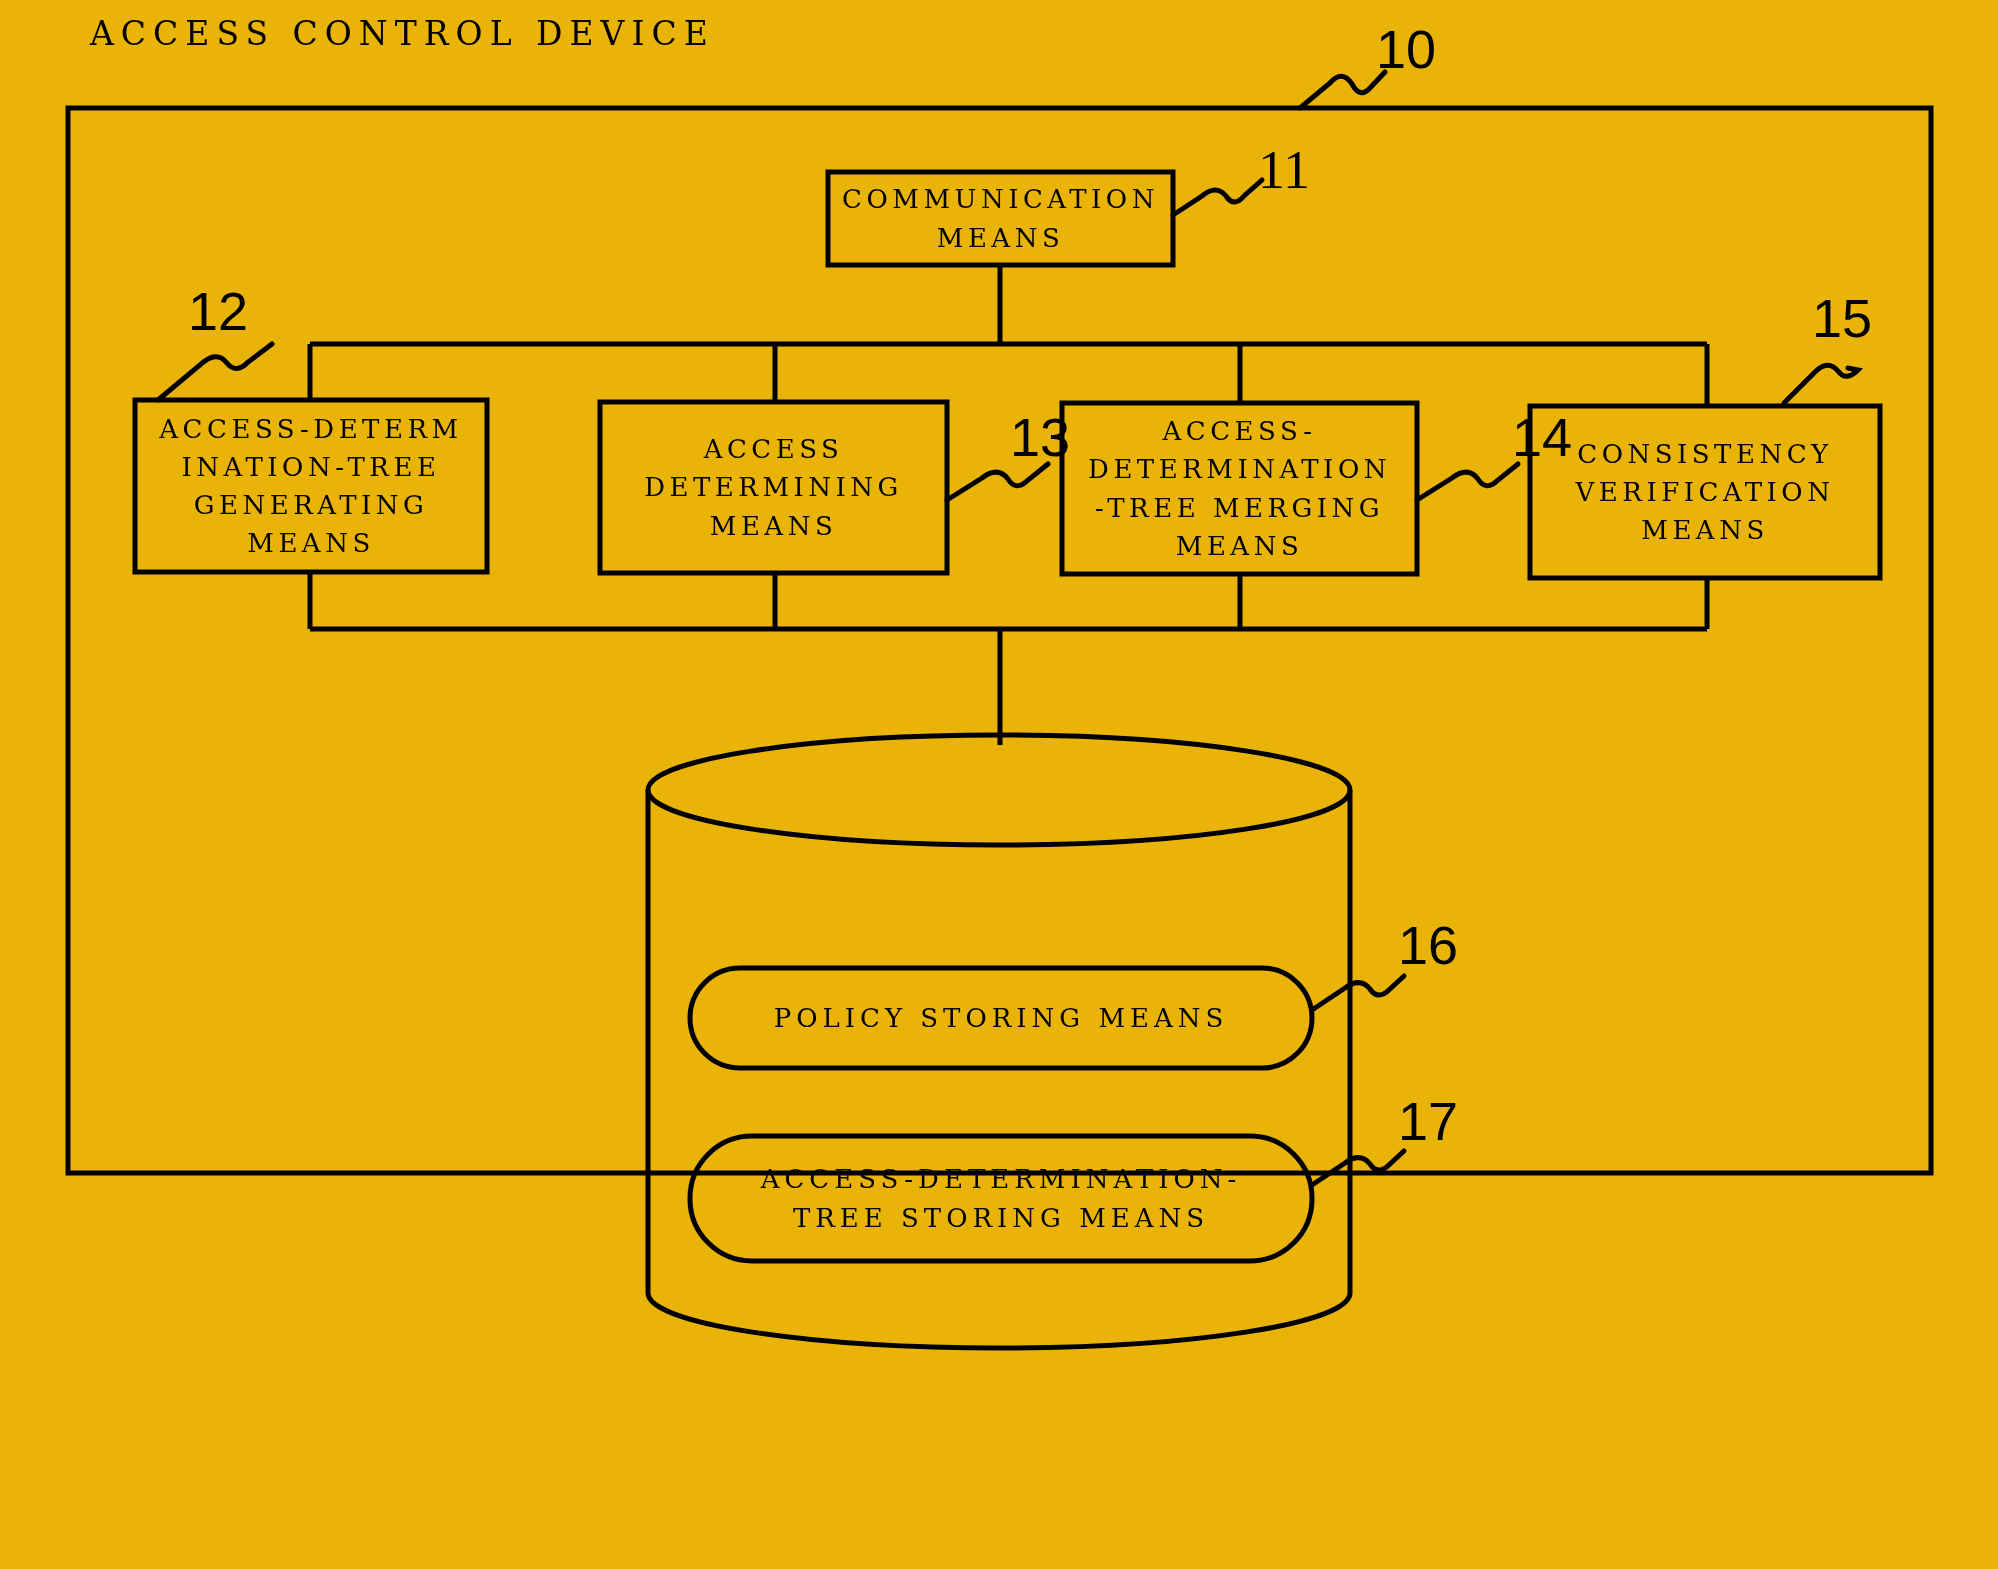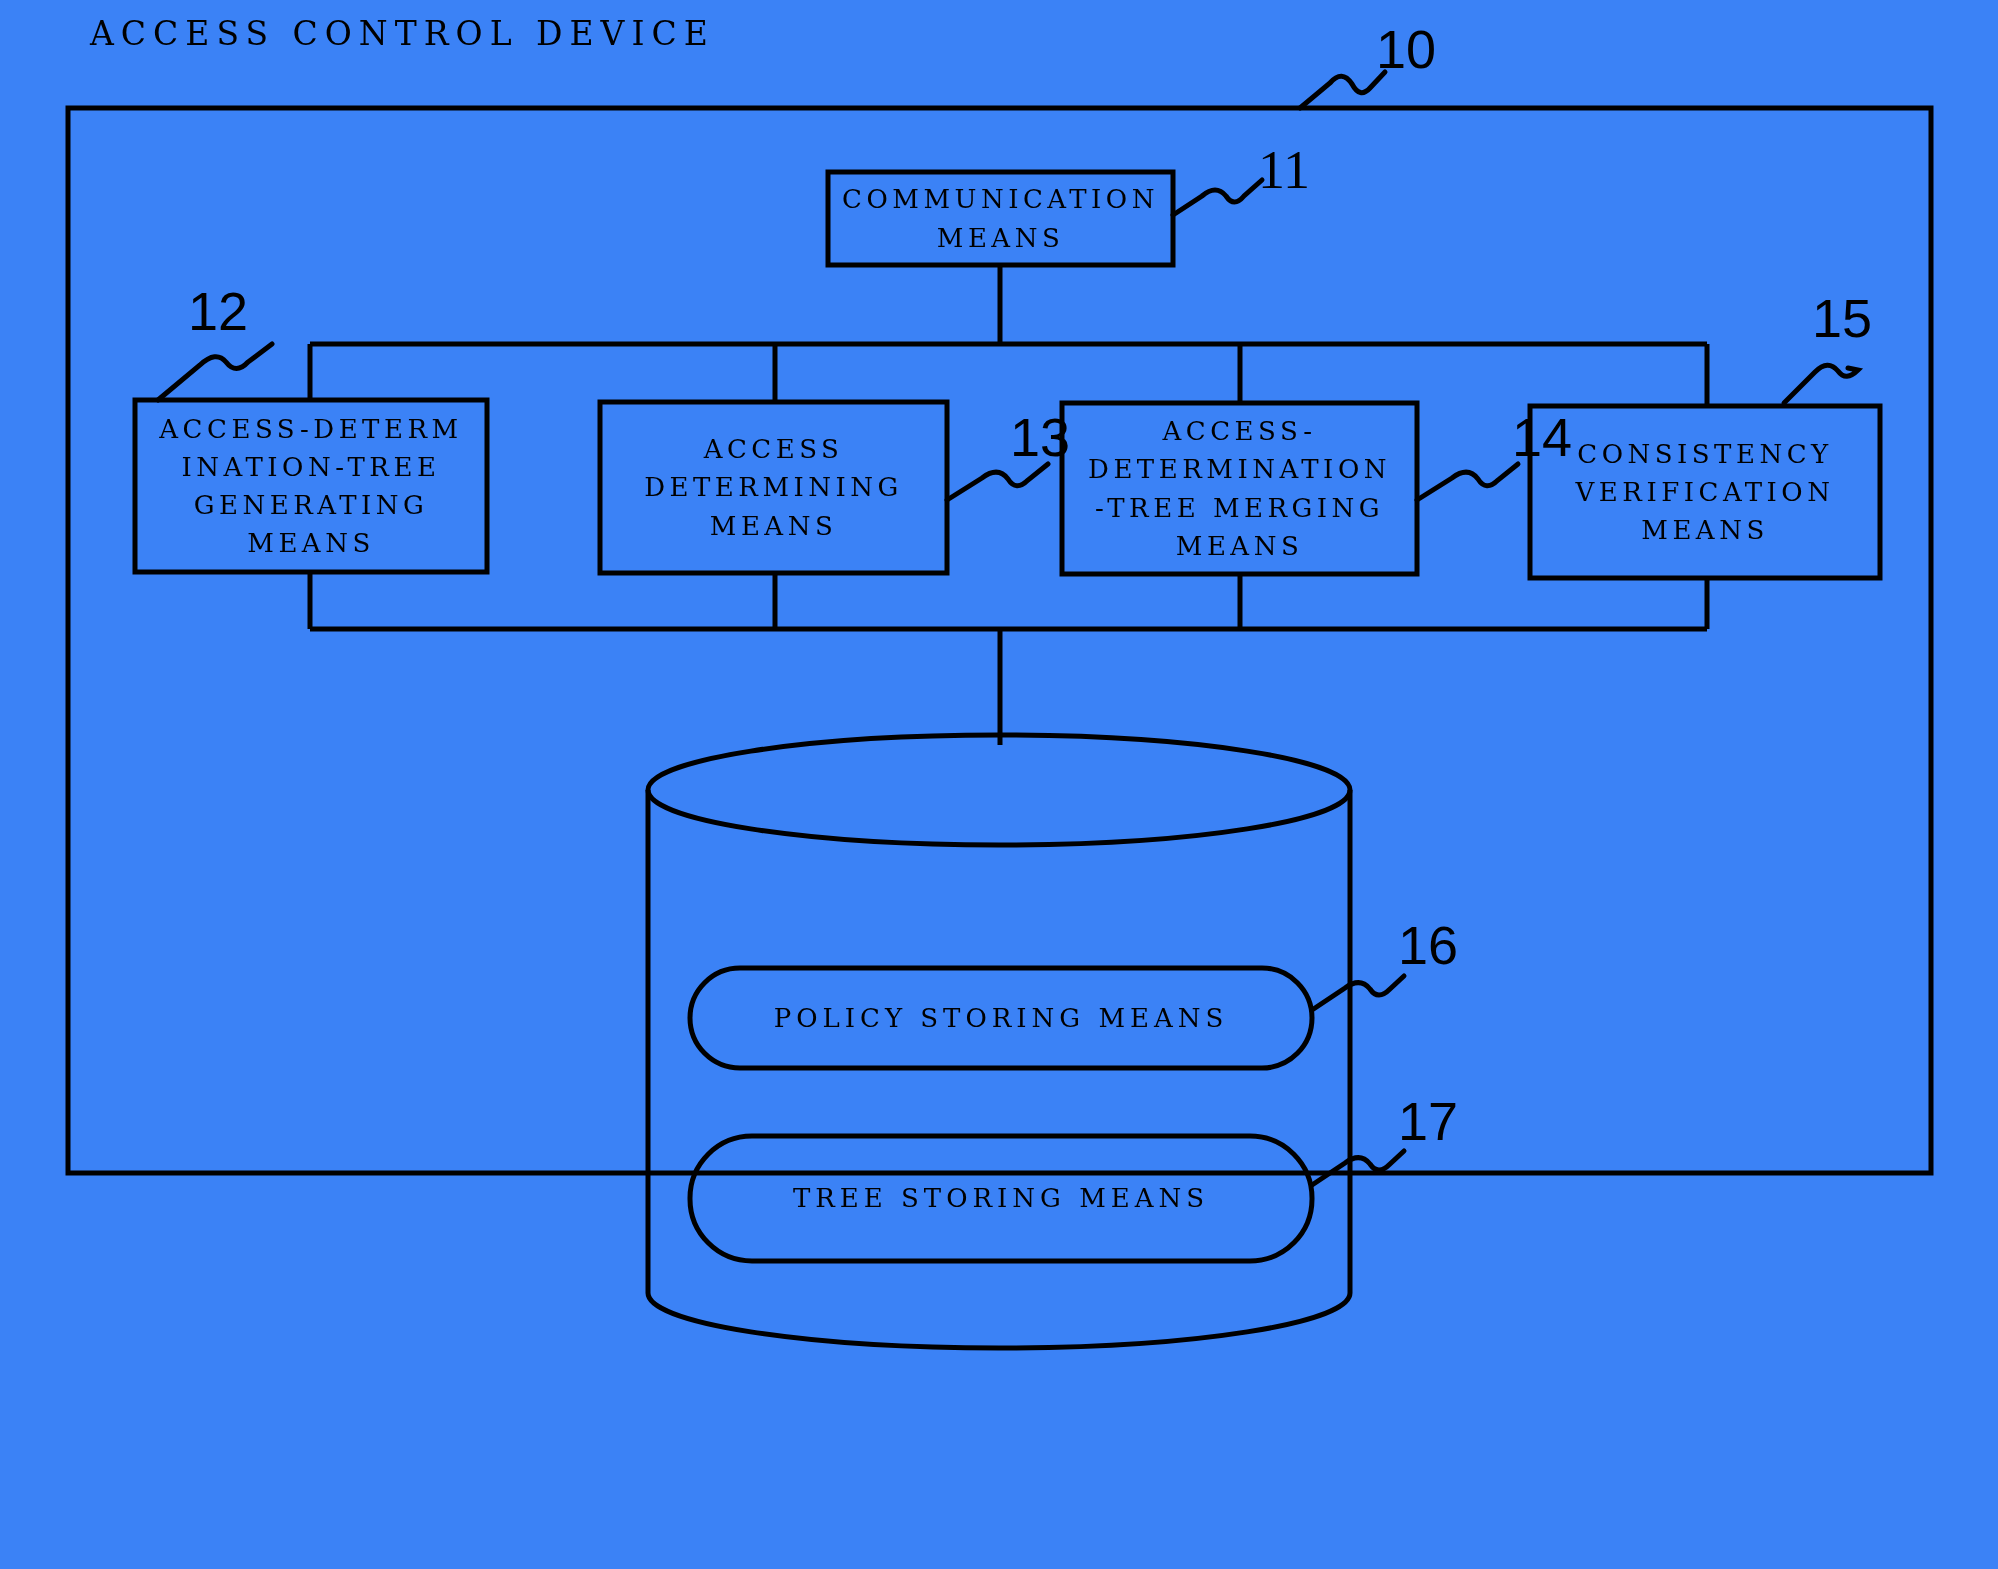--- a/index.html
+++ b/index.html
@@ -7,21 +7,21 @@
     padding: 0;
     background: #ffffff;
   }
   body {
     font-family: "DejaVu Serif", serif;
   }
   #figure {
     position: relative;
     width: 1998px;
     height: 1569px;
-    background: #3b82f6;
+    background: #eab308;
     overflow: hidden;
   }
   #svg-layer {
     position: absolute;
     inset: 0;
     width: 1998px;
     height: 1569px;
   }
 
   
@@ -183,16 +183,17 @@
     <span>CONSISTENCY</span>
     <span>VERIFICATION</span>
     <span>MEANS</span>
   </div>
 
   <div class="store-label" style="left:690px; top:968px; width:622px; height:100px;">
     <span>POLICY STORING MEANS</span>
   </div>
 
   <div class="store-label" style="left:690px; top:1136px; width:622px; height:125px;">
+    <span>ACCESS-DETERMINATION-</span>
     <span>TREE STORING MEANS</span>
   </div>
 
 </div>
 
 </body></html>

